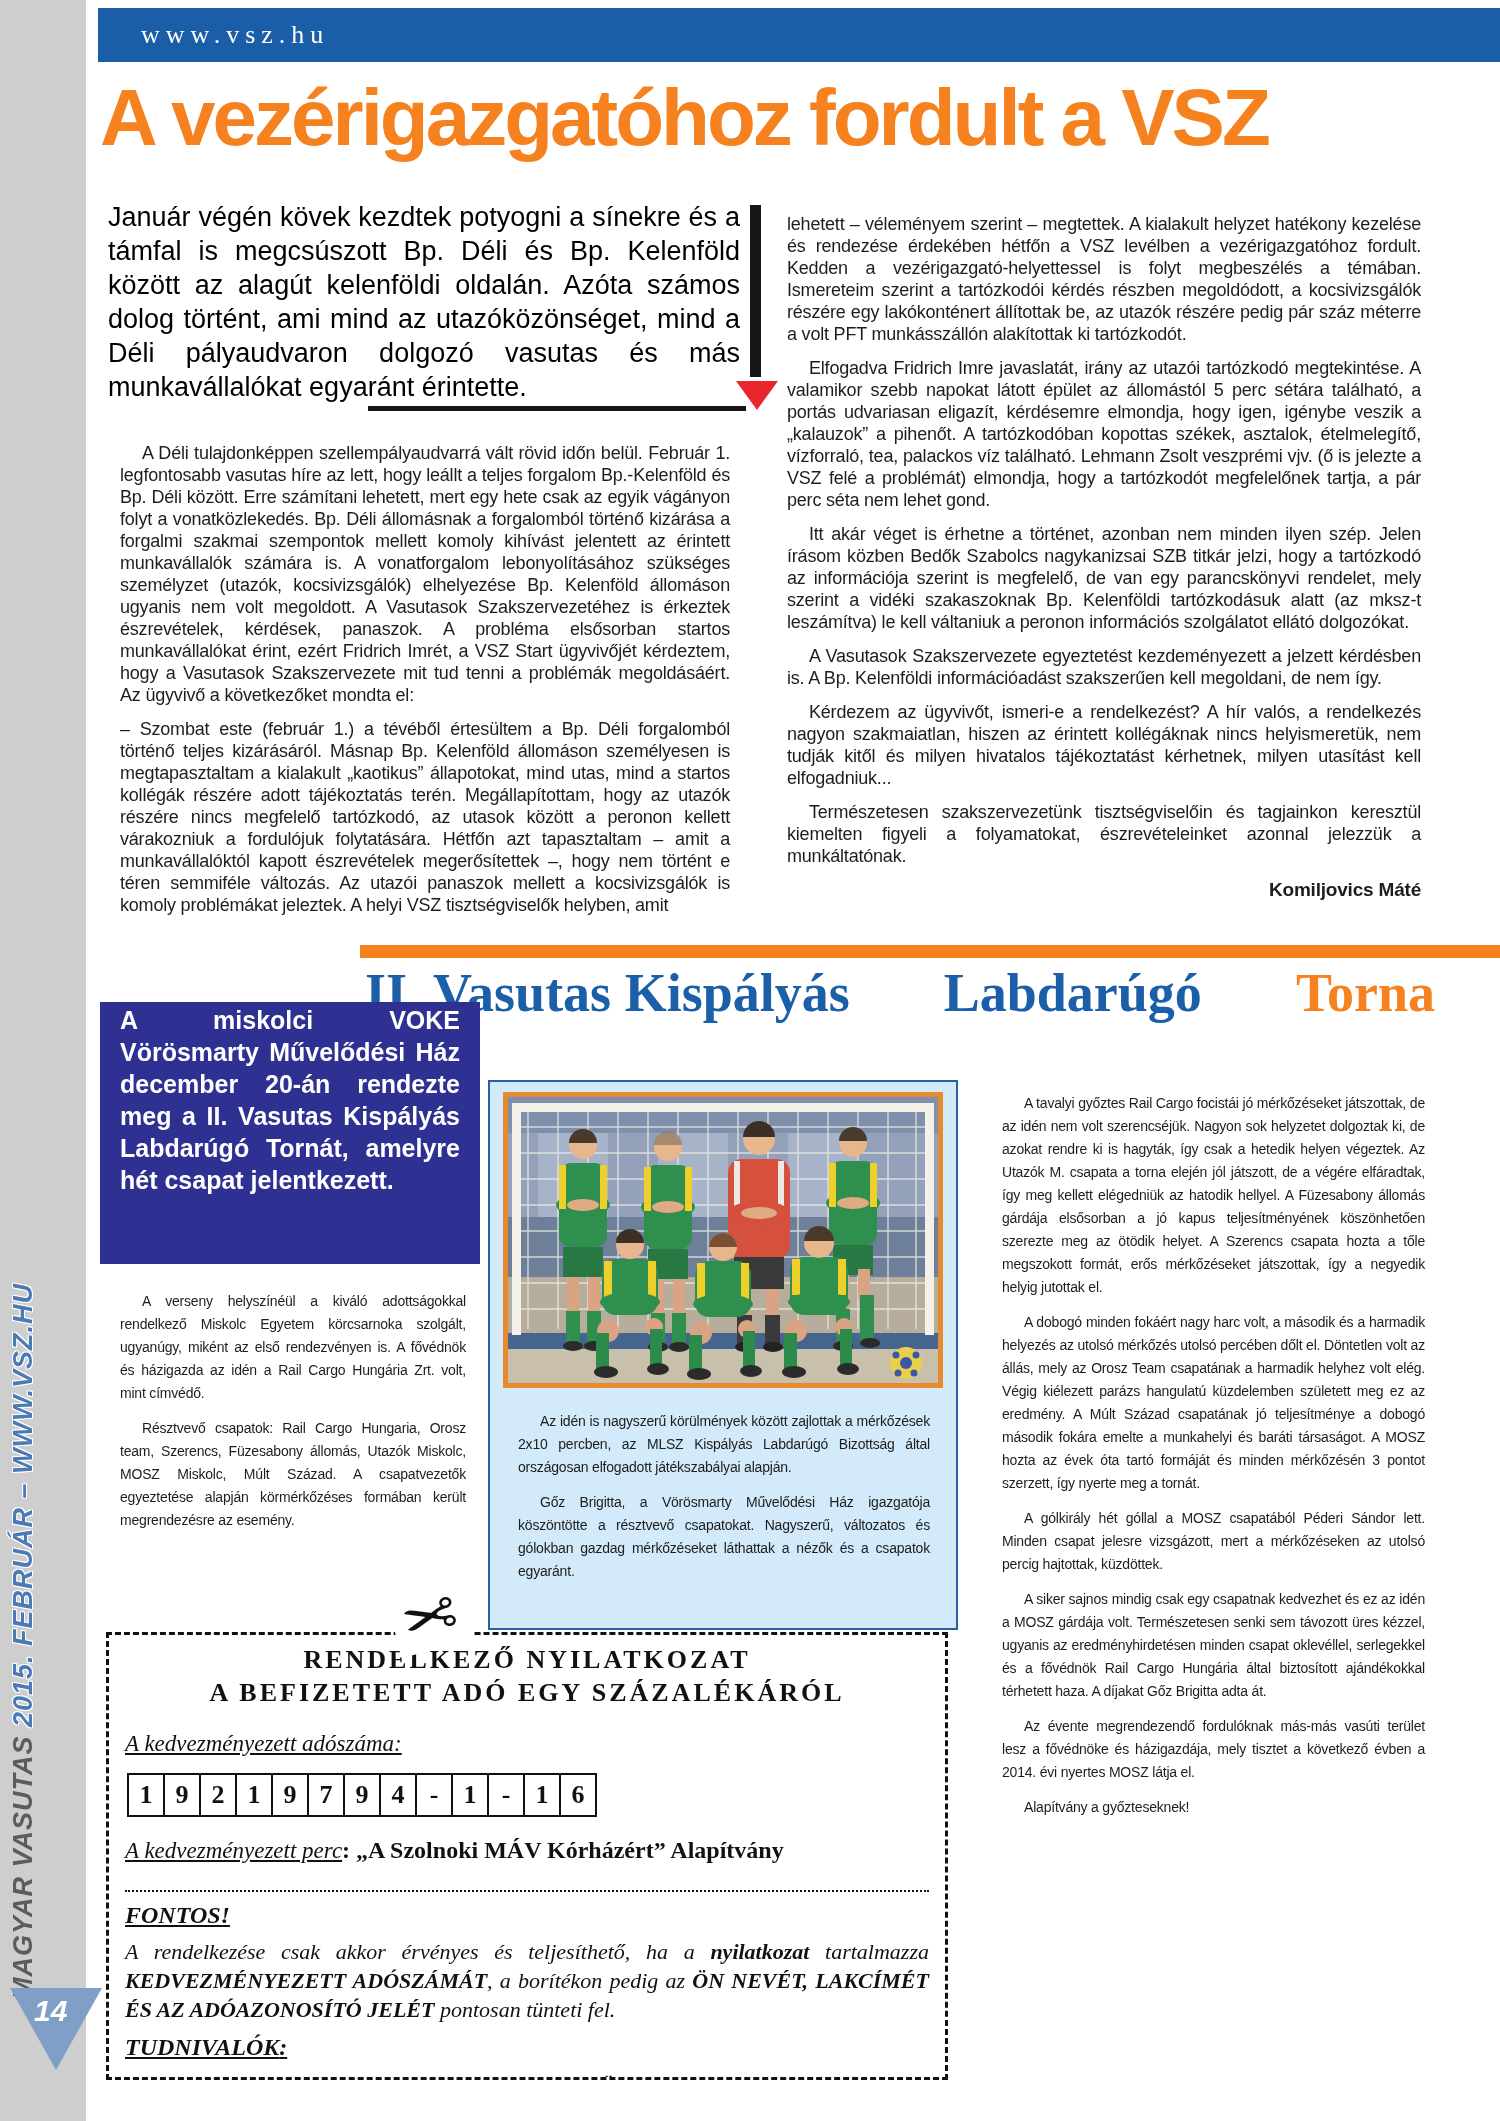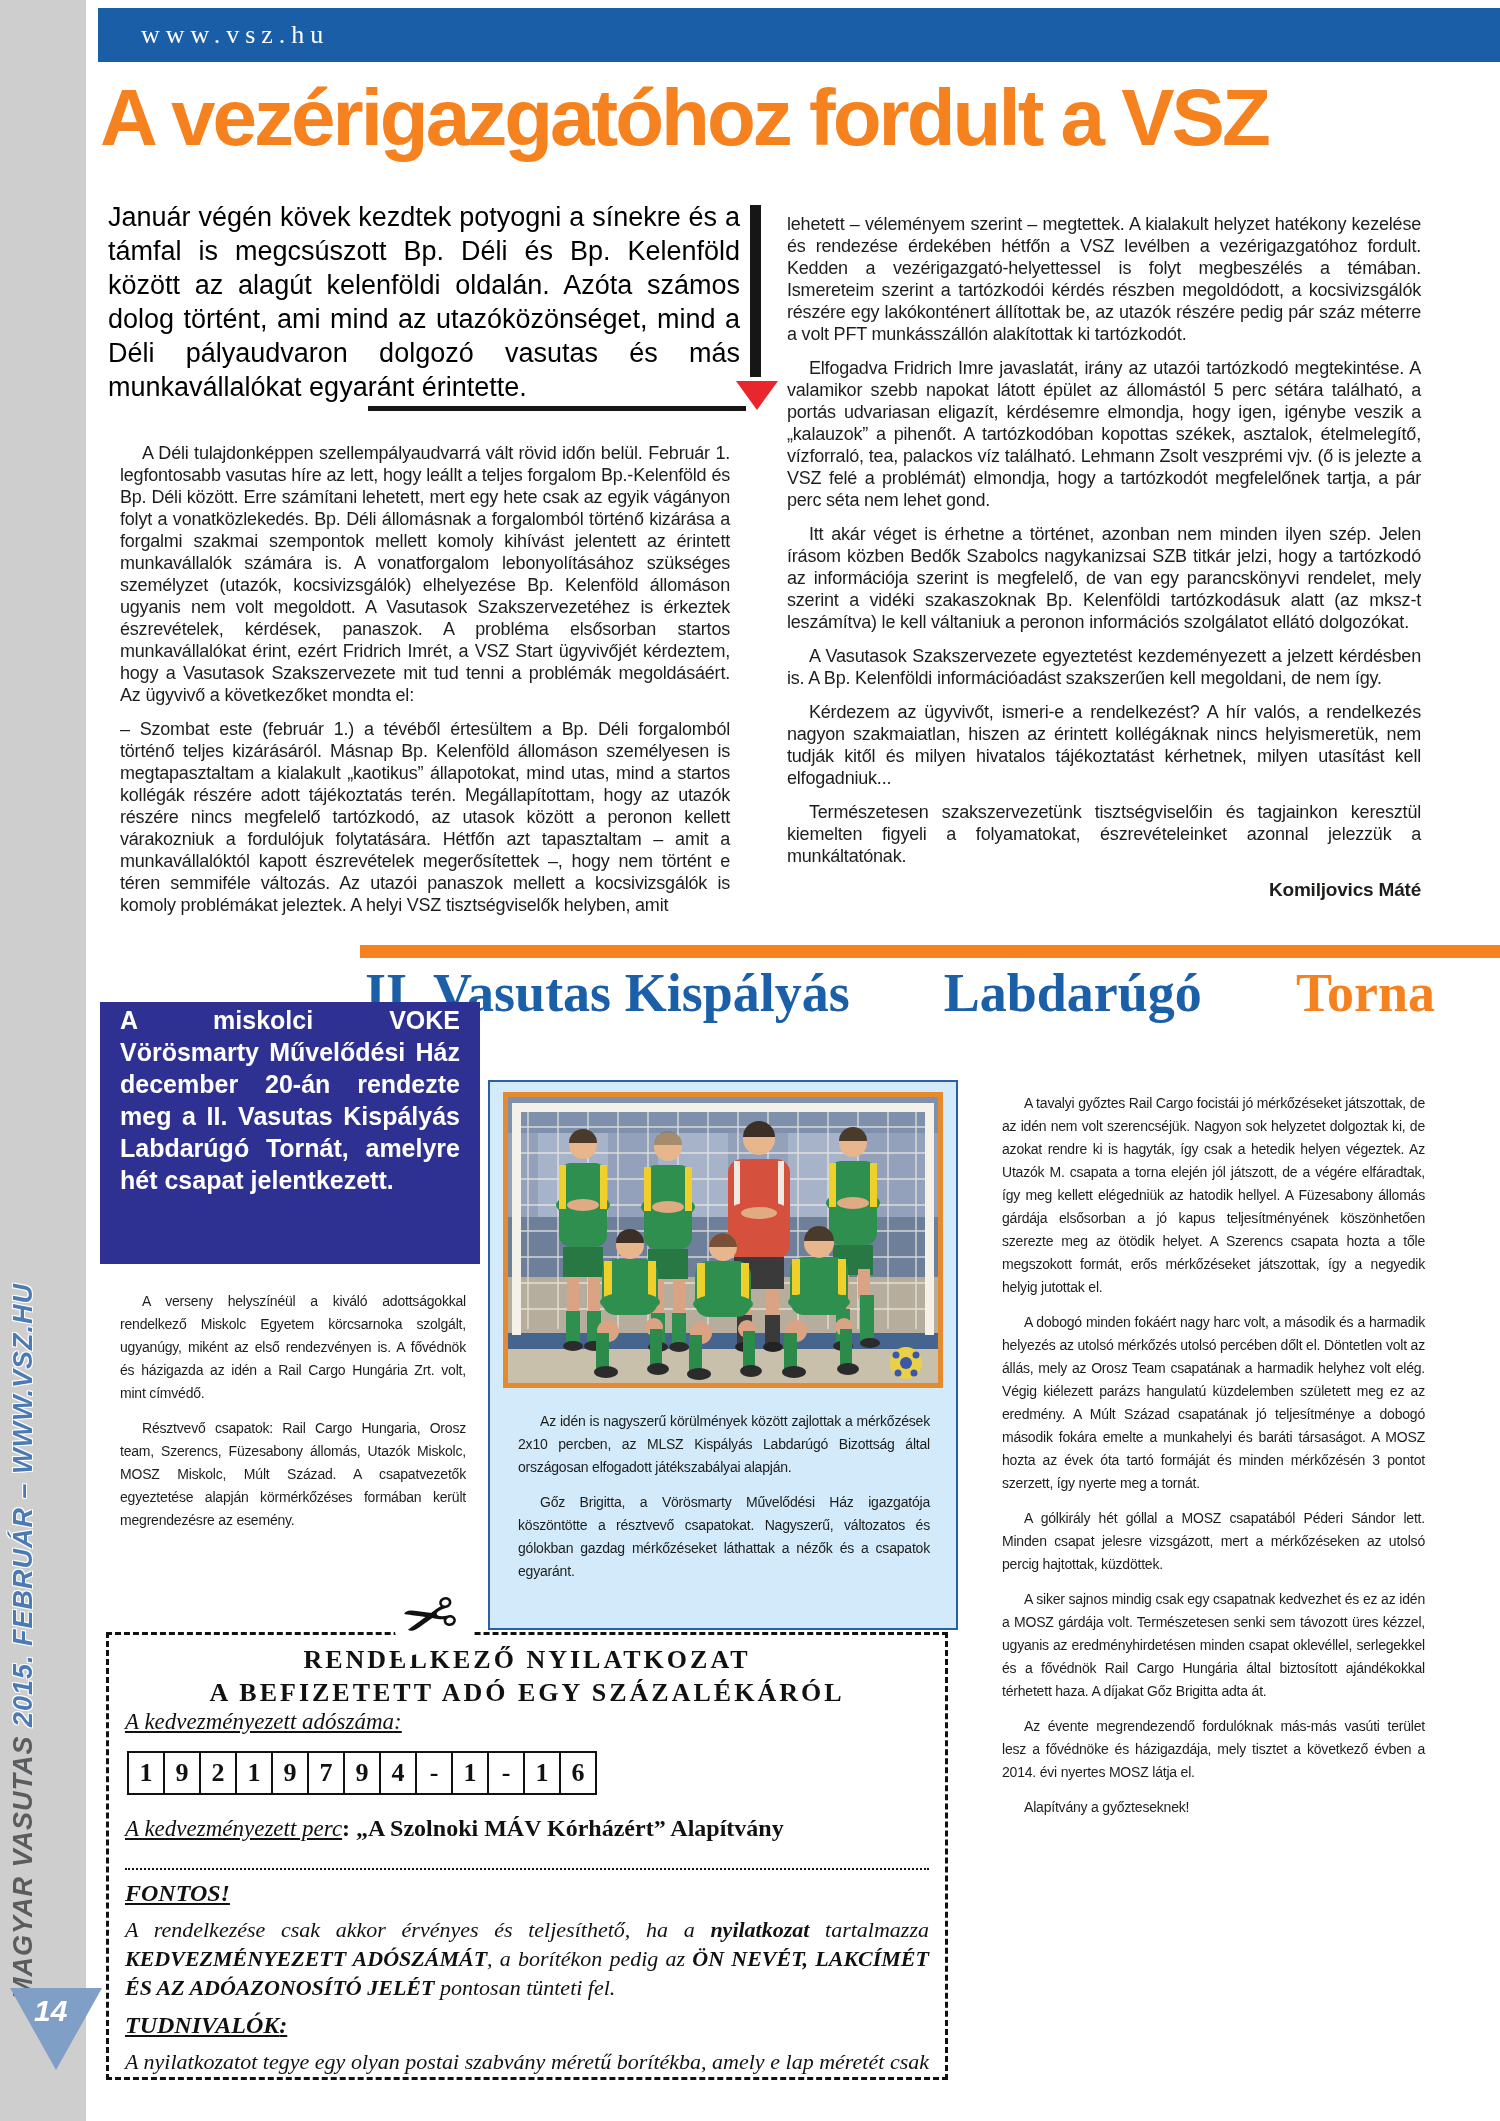--- a/index.html
+++ b/index.html
@@ -47,21 +47,21 @@
                box-sizing:border-box;background:#93a2ba;}
   .caption{left:506px;top:1398px;width:436px;height:224px;}
   .a2-right{left:990px;top:1080px;width:447px;height:1030px;}
   
   .form-box{left:106px;top:1632px;width:842px;height:448px;border:3px dashed #111;
             box-sizing:border-box;padding:8px 16px 0 16px;font-family:"Liberation Serif",serif;
             color:#111;overflow:hidden;}
   .scissors{left:392px;top:1584px;font-size:66px;color:#111;background:#ffffff;
             padding:0 10px;transform:scaleX(-1) rotate(14deg);line-height:1;}
   .form-title{text-align:center;font-weight:bold;font-size:26px;letter-spacing:3px;line-height:33px;}
-  .form-label{font-style:italic;text-decoration:underline;font-size:23px;}
+  .form-label{font-style:italic;text-decoration:underline;font-size:23px;margin-top:22px;}
   .tax-row{display:flex;margin-top:16px;margin-left:4px;}
   .tax-cell{width:34px;height:40px;border:2px solid #111;margin-left:-2px;display:flex;
             align-items:center;justify-content:center;font-weight:bold;font-size:26px;}
   .name-row{margin-top:20px;font-size:23px;}
   .name-row .lbl{font-style:italic;text-decoration:underline;}
   .name-row .val{font-weight:bold;font-size:24px;}
   .dotted-sep{border-top:2px dotted #111;margin-top:26px;}
   .form-h{font-weight:bold;font-style:italic;text-decoration:underline;font-size:24px;margin-top:10px;}
   .form-p{font-style:italic;font-size:22px;line-height:29px;text-align:justify;margin-top:8px;}
   .form-p .fb{font-weight:bold;}

